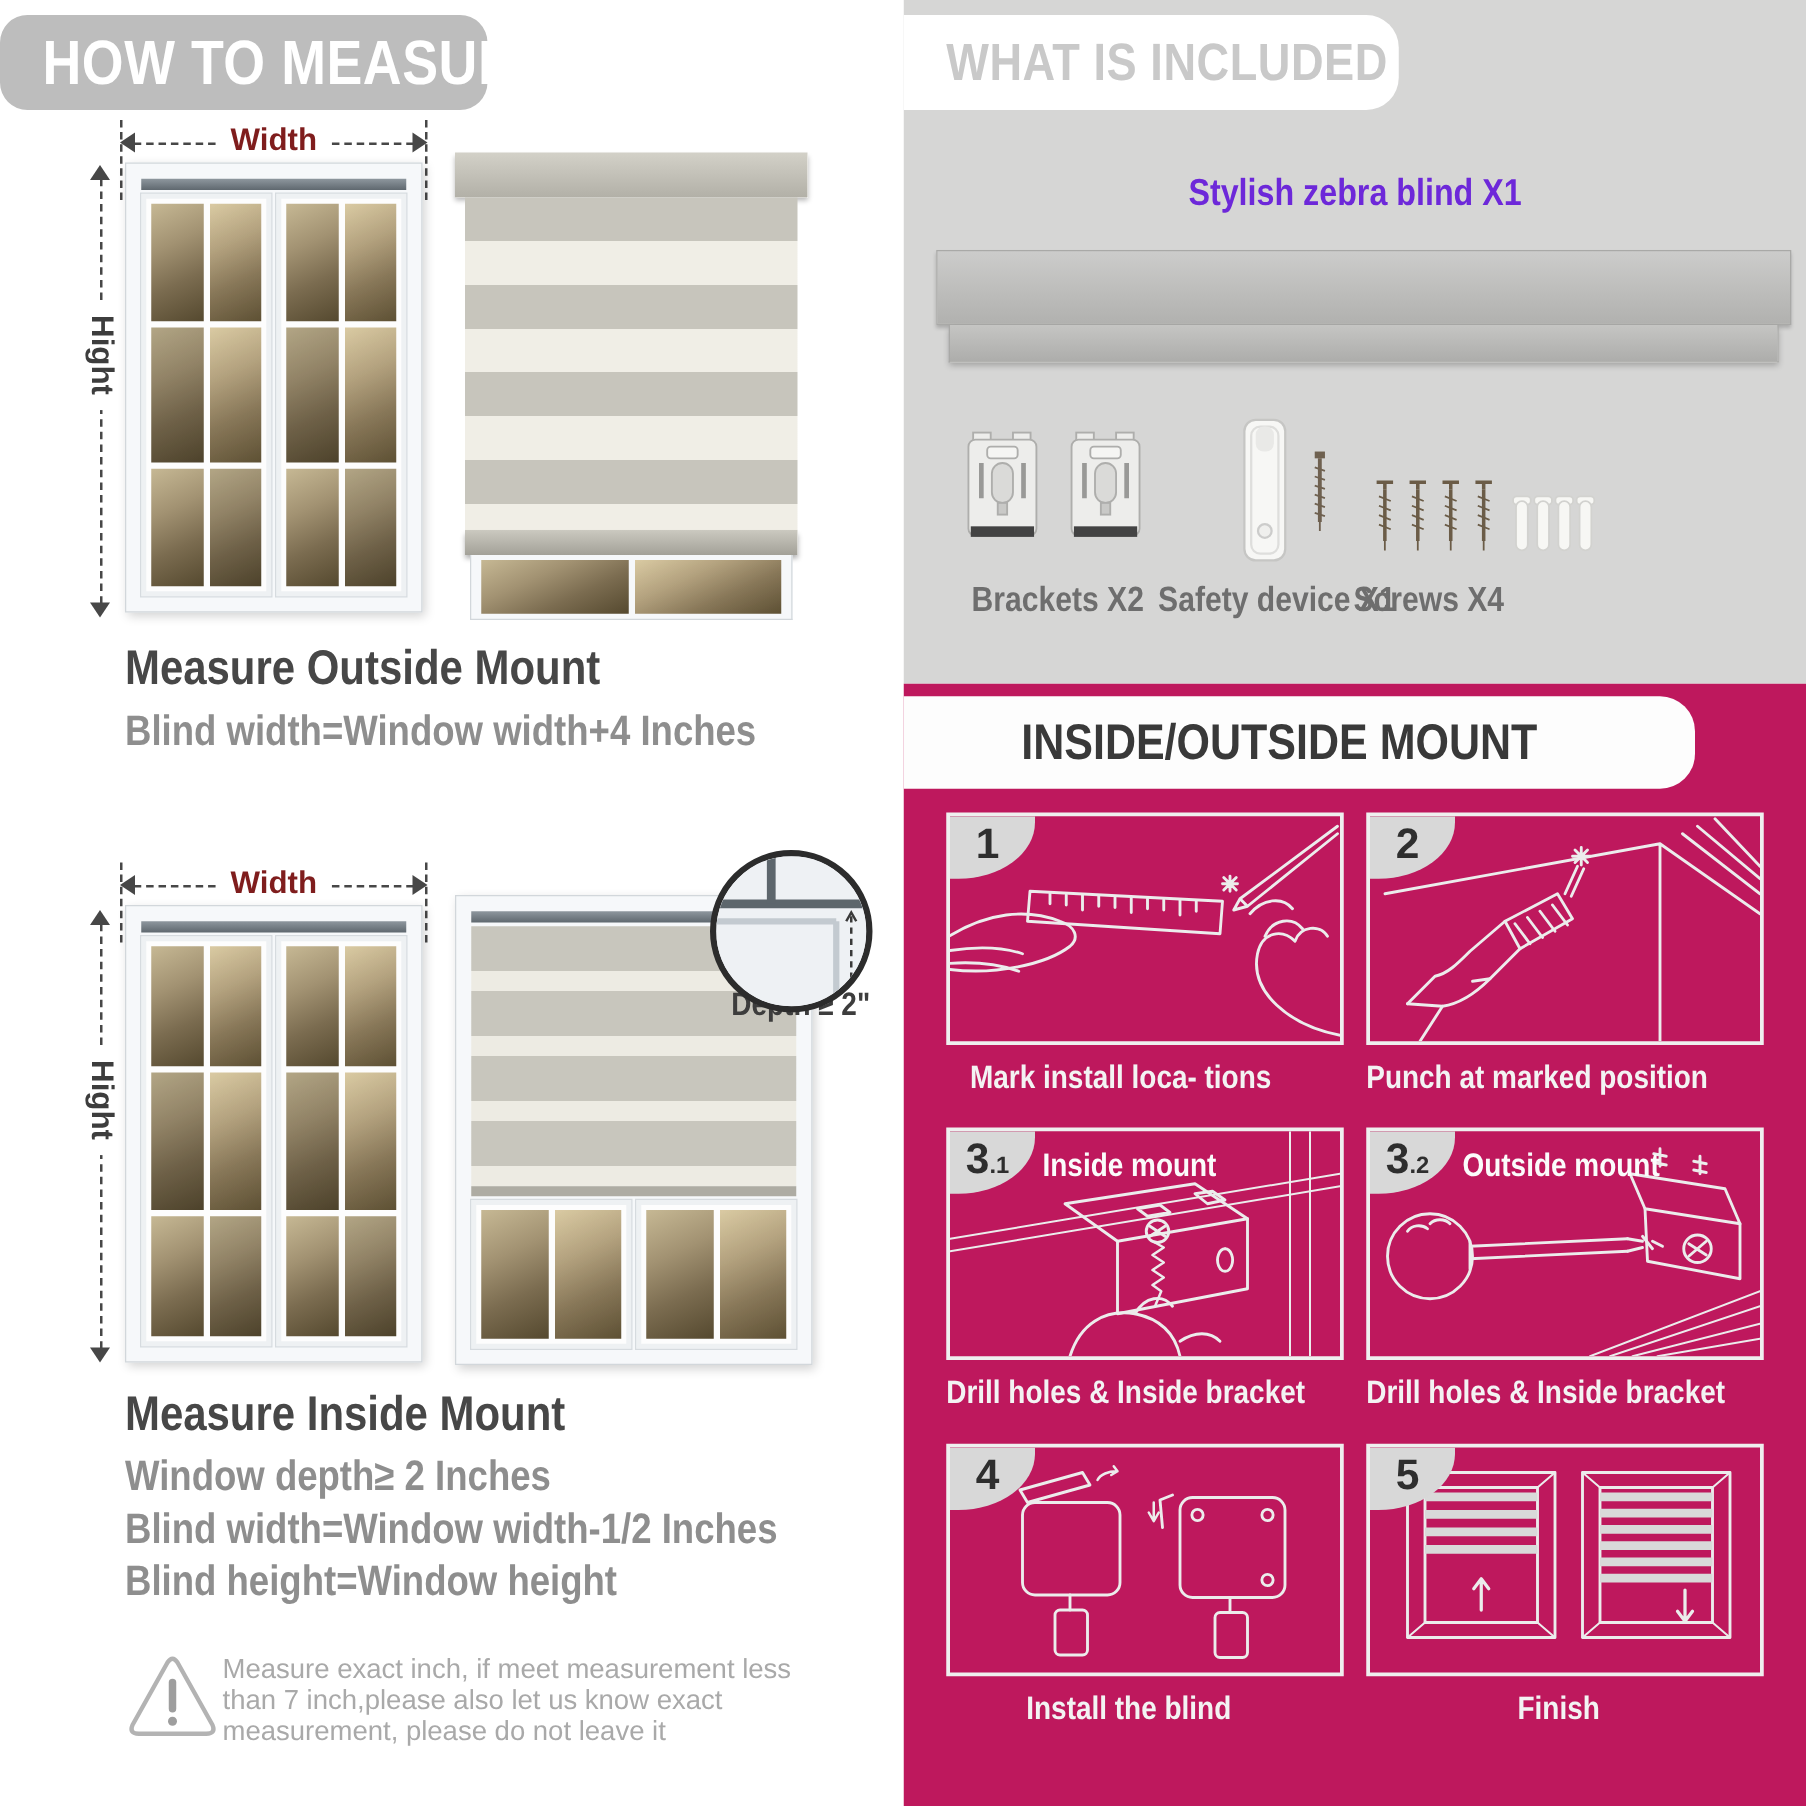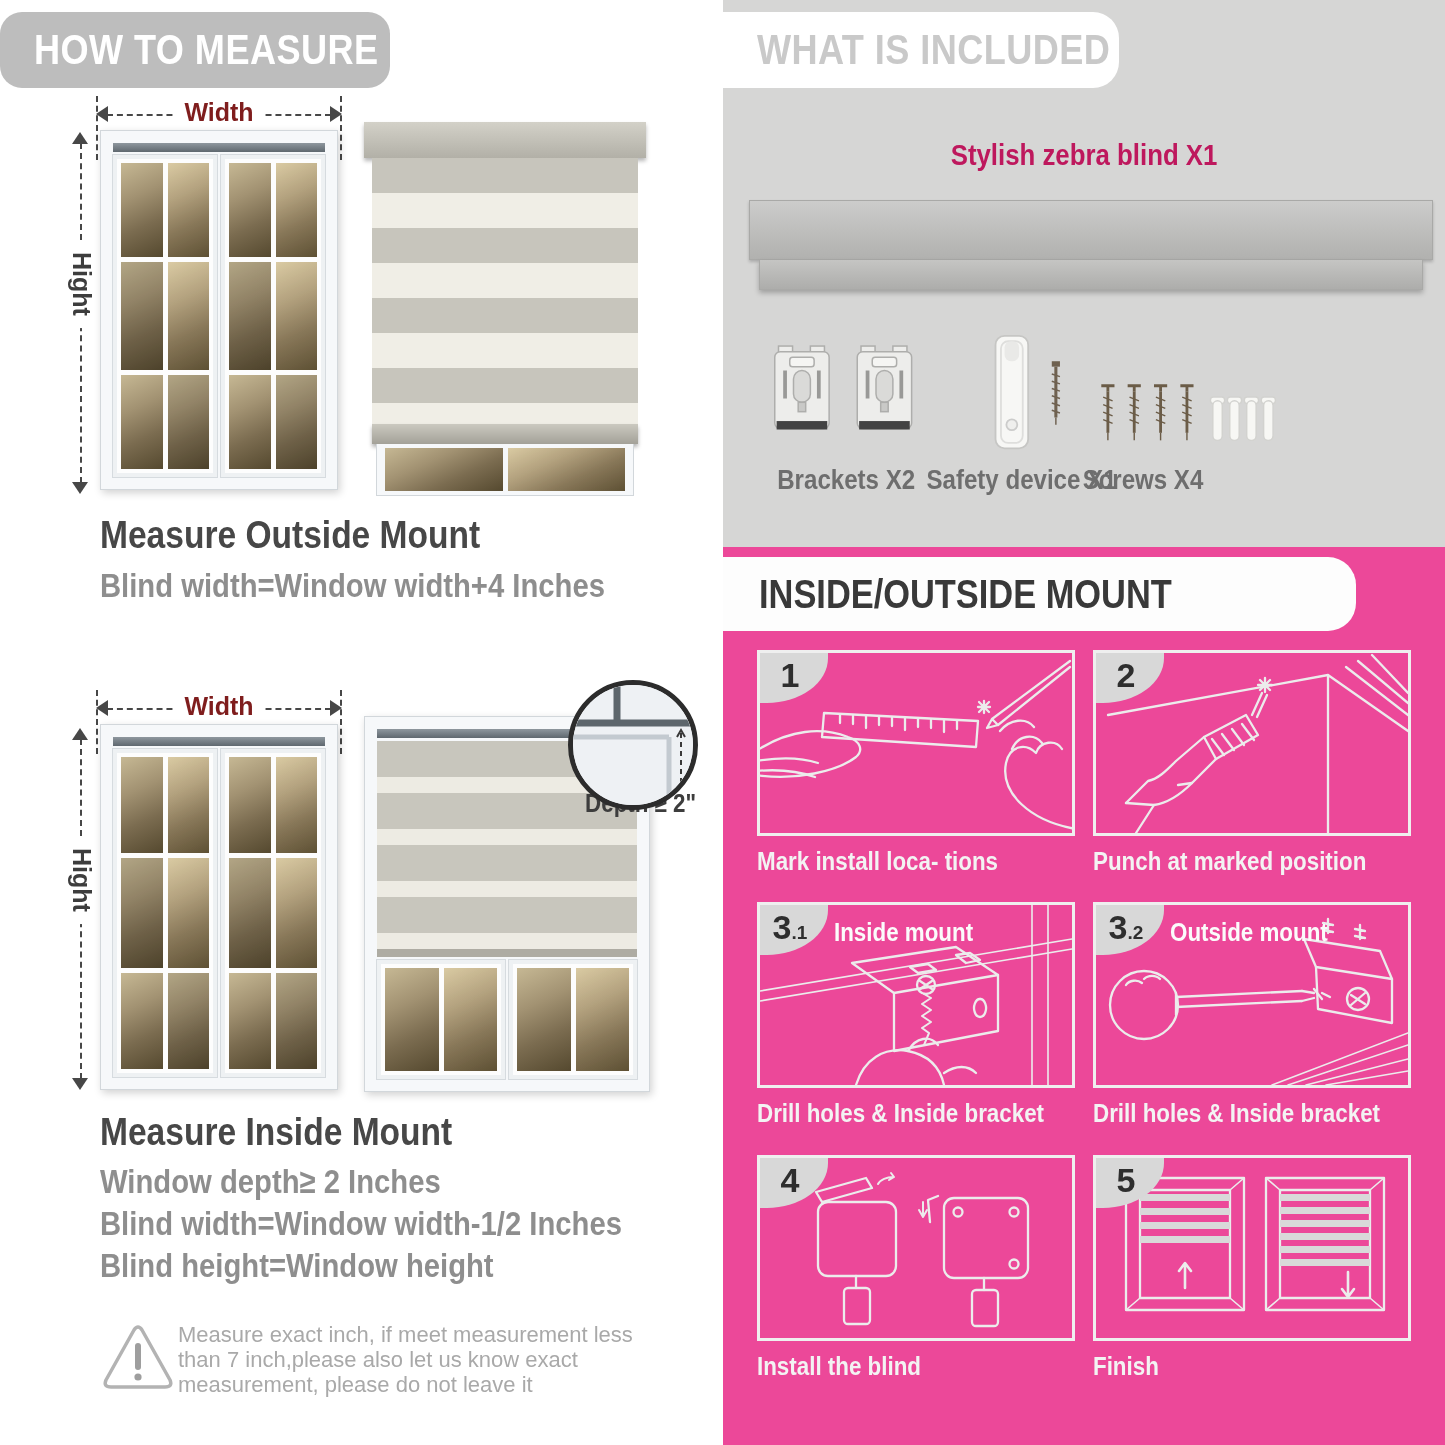--- a/index.html
+++ b/index.html
@@ -5,21 +5,21 @@
   html,body{margin:0;padding:0;background:#fff;}
   #canvas{position:relative;width:1445px;height:1445px;background:#ffffff;overflow:hidden;
           font-family:"Liberation Sans", sans-serif;}
   .abs{position:absolute;}
   .cond{display:inline-block;transform:scaleX(.86);transform-origin:0 50%;white-space:nowrap;}
   .condc{display:inline-block;transform:scaleX(.86);transform-origin:50% 50%;white-space:nowrap;}
 
   
   .banner{line-height:76px;height:76px;font-weight:bold;letter-spacing:.5px;}
   .banner-gray{left:0;top:12px;width:356px;background:#bdbdbd;border-radius:22px;
-               color:#ffffff;font-size:42px;padding-left:34px;}
+               color:#ffffff;font-size:50px;padding-left:34px;}
   .banner-white-top{left:0;top:12px;width:362px;background:#ffffff;border-radius:0 26px 26px 0;
                color:#c9c9c9;font-size:42px;padding-left:34px;}
   .banner-white-dark{left:0;top:10px;width:597px;height:74px;line-height:74px;background:#fdfdfd;
                border-radius:0 28px 28px 0;color:#393939;font-size:40px;font-weight:bold;padding-left:36px;}
 
   
   .sec-title{font-size:39px;font-weight:bold;color:#474747;}
   .sec-line{font-size:34px;font-weight:bold;color:#8e8e8e;}
   .warn-text{font-size:22px;line-height:25px;color:#a9a9a9;width:470px;}
 
@@ -65,29 +65,29 @@
   .under-win .pane{flex:1;}
   .zfabric{flex:0 0 auto;height:208px;background:repeating-linear-gradient(180deg,#c8c6bd 0 36px,#edebe3 36px 52px);}
   .zrail{flex:0 0 auto;height:8px;background:#aeaca3;margin-bottom:3px;}
 
   .magnifier{width:130px;height:130px;border:5px solid #2c2c2c;border-radius:50%;background:#eef1f4;
              box-sizing:border-box;overflow:hidden;z-index:6;}
   .depth-lbl{font-size:26px;font-weight:bold;color:#3d3d3d;width:130px;text-align:center;}
 
   
   .sec-included{left:723px;top:0;width:722px;height:547px;background:#d6d6d5;}
-  .product-lbl{left:0;top:138px;width:722px;text-align:center;font-size:30px;font-weight:bold;color:#be185d;}
+  .product-lbl{left:0;top:138px;width:722px;text-align:center;font-size:30px;font-weight:bold;color:#6d28d9;}
   .bar-main{left:26px;top:200px;width:684px;height:60px;border:1px solid #a9a9a7;box-sizing:border-box;
      background:linear-gradient(180deg,#cccccb 0%,#bdbdbb 55%,#b1b1af 100%);box-shadow:0 2px 3px rgba(0,0,0,.2);}
   .bar-low{left:36px;top:260px;width:664px;height:30px;border:1px solid #a9a9a7;border-top:none;box-sizing:border-box;
      background:linear-gradient(180deg,#c5c5c3,#adadab);box-shadow:0 3px 5px rgba(0,0,0,.25);}
   .item-lbl{top:464px;font-size:28px;font-weight:bold;color:#6e6e6e;text-align:center;}
 
   
-  .sec-mount{left:723px;top:547px;width:722px;height:898px;background:#ec4899;}
+  .sec-mount{left:723px;top:547px;width:722px;height:898px;background:#be185d;text-align:center;}
   .step{width:318px;}
   .panel{position:relative;height:186px;border:3px solid #efefef;box-sizing:border-box;overflow:hidden;}
   .badge{position:absolute;left:0;top:0;min-width:52px;height:50px;background:#d8d8d8;
          border-radius:0 0 90% 0;display:flex;justify-content:center;padding:0 12px 0 4px;color:#2e2e2e;z-index:2;}
   .badge .n{font-size:34px;font-weight:bold;line-height:44px;}
   .badge .s{font-size:19px;font-weight:bold;line-height:1;margin-top:18px;}
   .plabel{position:absolute;left:74px;top:12px;font-size:26px;font-weight:bold;color:#fbfbfb;z-index:2;}
   .art{position:absolute;inset:0;width:100%;height:100%;}
   .cap{margin-top:10px;font-size:26px;font-weight:bold;color:#f3f3f3;}
 

